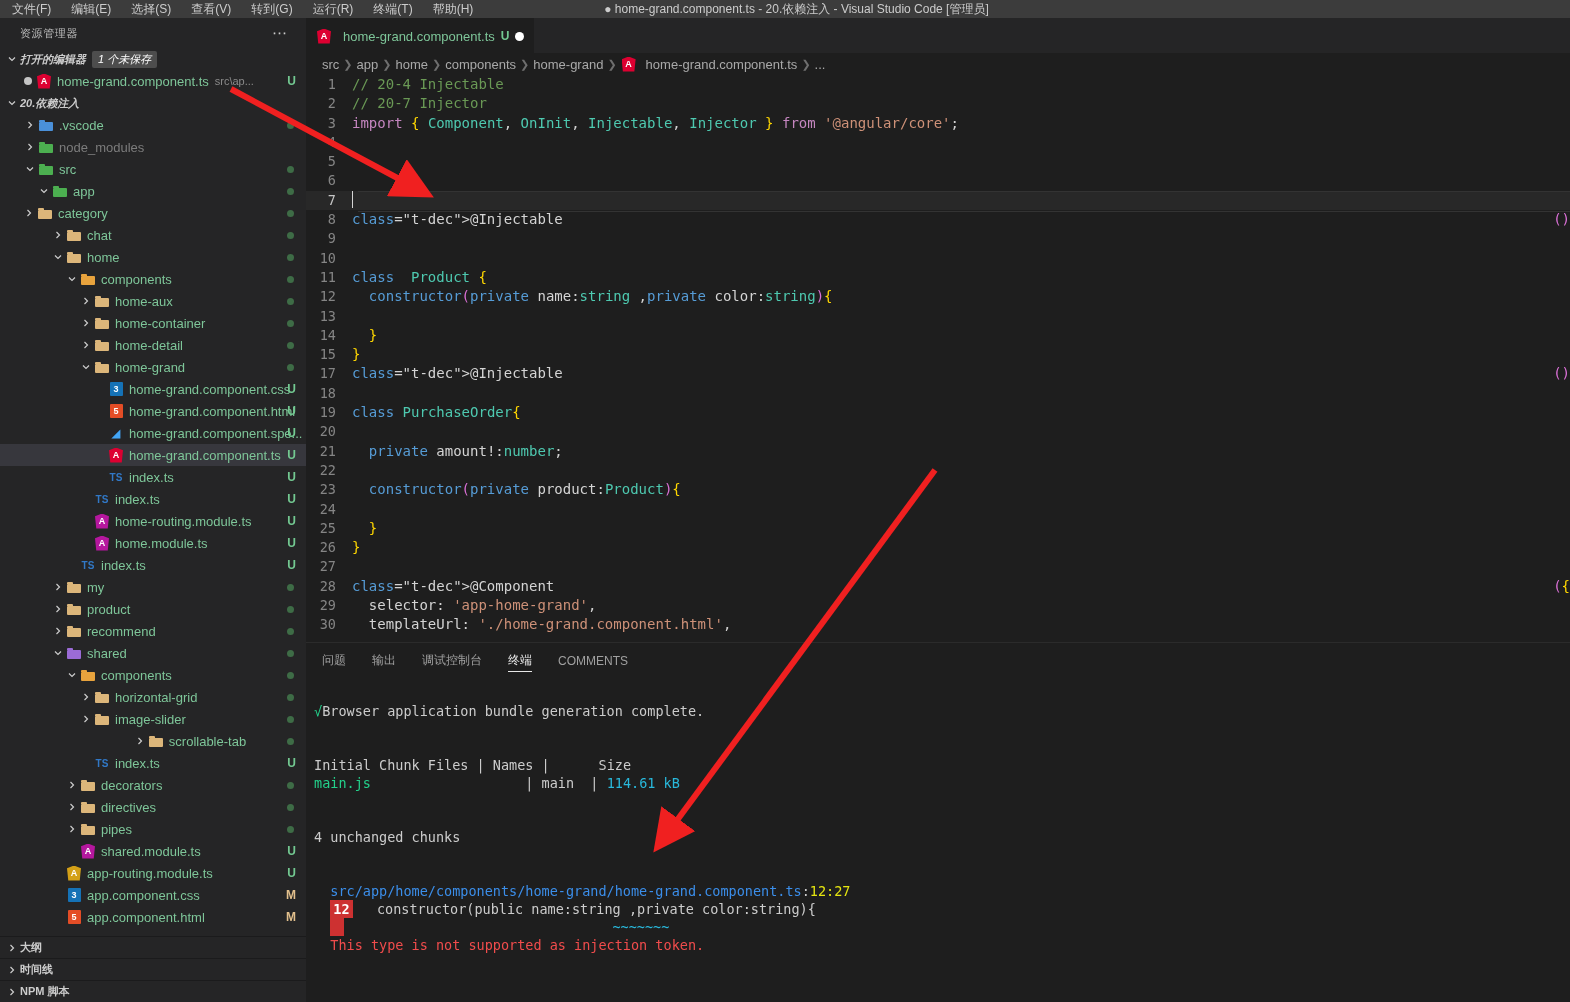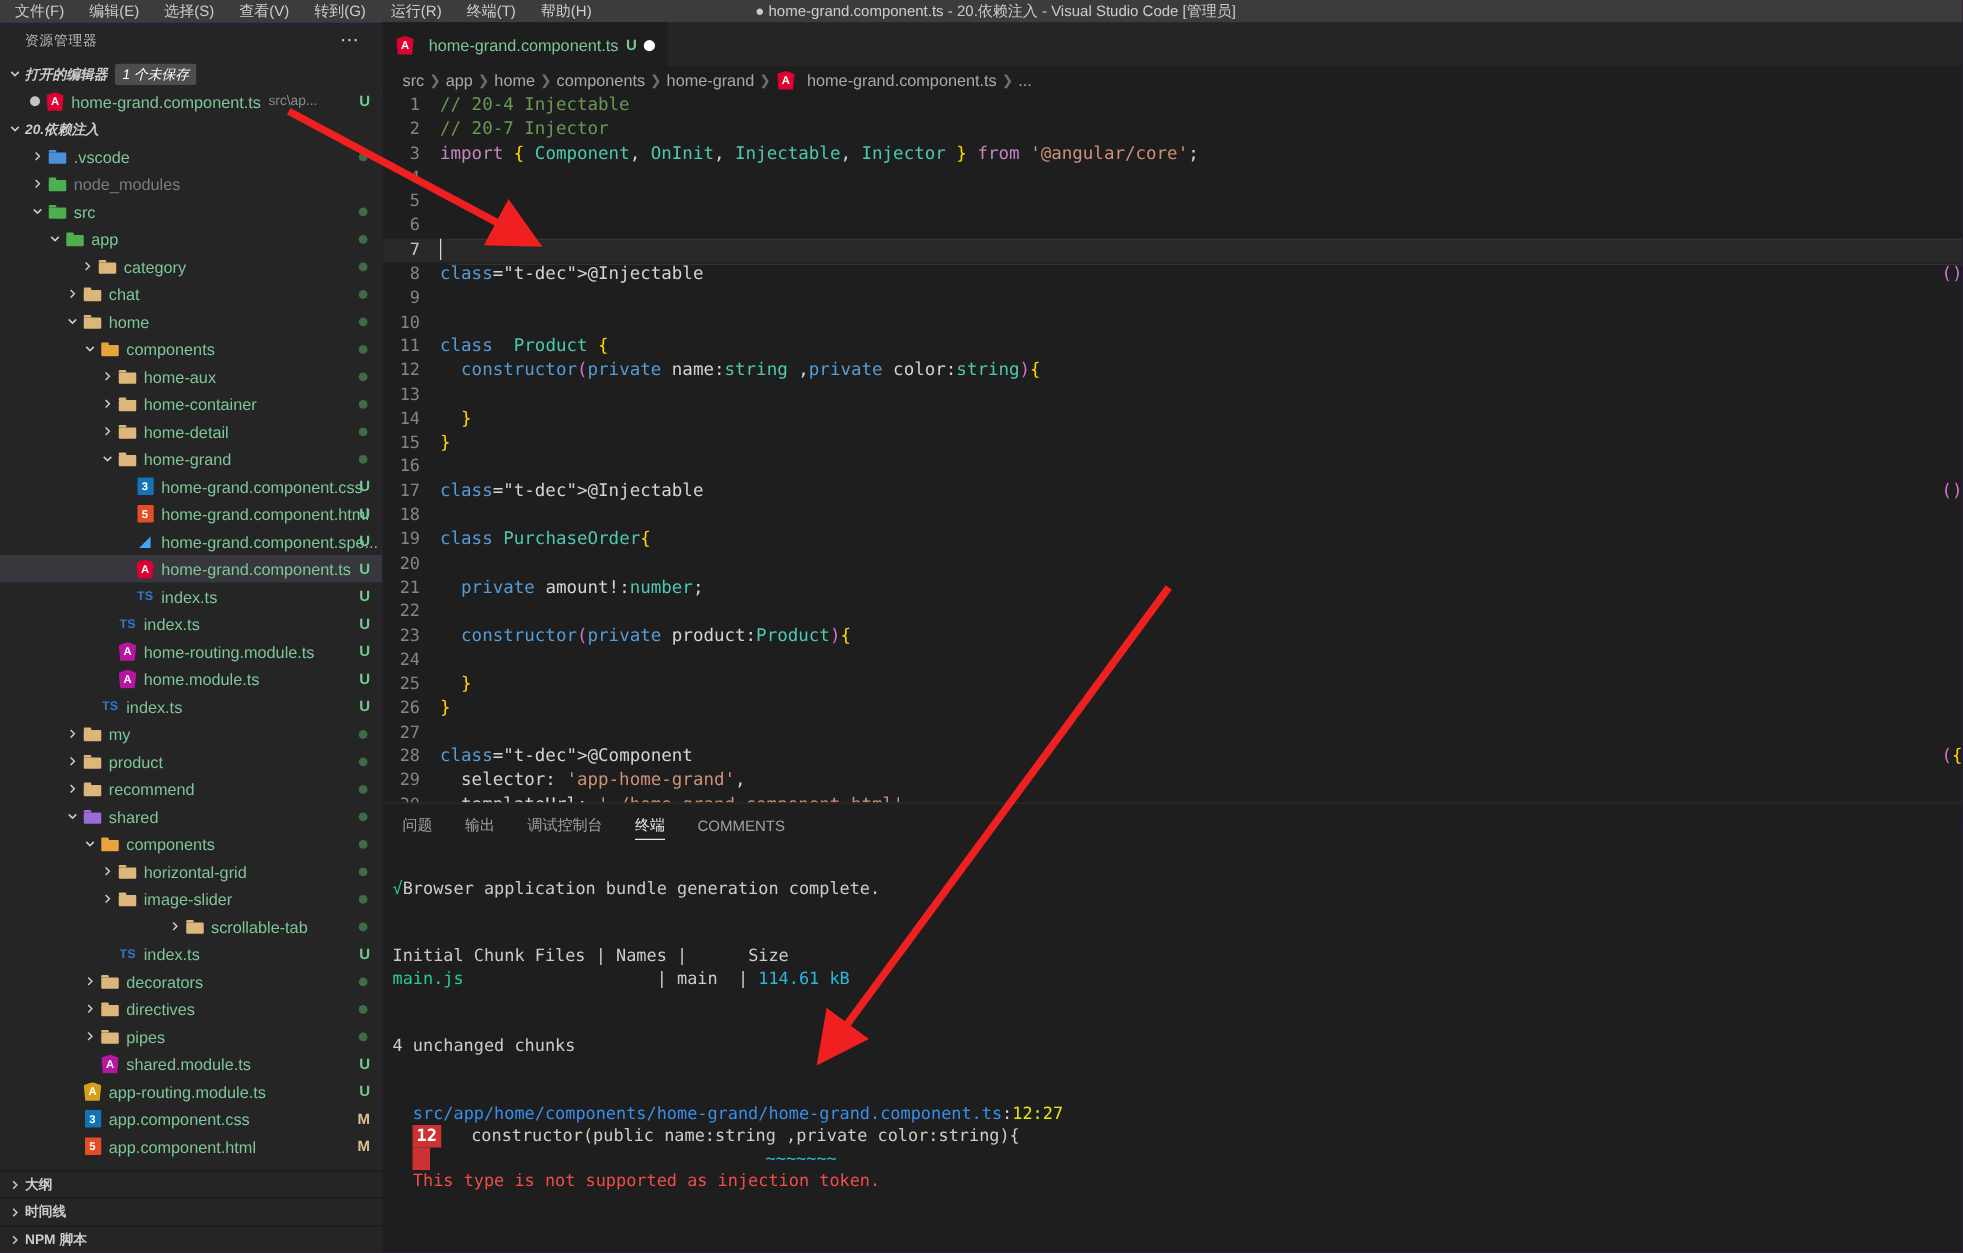--- a/index.html
+++ b/index.html
@@ -2,21 +2,21 @@
 <html><head>
 <meta charset="utf-8">
 <style>
   * { box-sizing: border-box; margin: 0; padding: 0; }
   html, body {
     width: 1570px; height: 1002px;
     background: #1e1e1e;
     font-family: "Liberation Sans", sans-serif;
     overflow: hidden;
   }
-  #app { position: relative; width: 1570px; height: 1002px; background:#6d28d9; }
+  #app { position: relative; width: 1570px; height: 1002px; background:#404040; }
 
   
   .titlebar {
     position:absolute; top:0; left:0; width:1570px; height:18px;
     background:#3c3c3c; color:#cccccc;
     display:flex; align-items:center; font-size:12px;
     overflow:hidden;
   }
   .menu-items { display:flex; gap:0; margin-left:2px; }
   .menu-item {
@@ -313,21 +313,21 @@
             <svg viewBox="0 0 10 10">
               <path d="M2 3.5 L5 6.5 L8 3.5" stroke="#ccc" stroke-width="1.2" fill="none"></path>
             </svg>
           </span>
           <span class="ficon">
             <span class="folder green"></span>
           </span>
           <span class="label" style="">app</span>
           <span class="dotmark"></span>
         </div>
-        <div class="row" style="padding-left: 62px;">
+        <div class="row" style="padding-left: 21px;">
           <span class="chev">
             <svg viewBox="0 0 10 10">
               <path d="M3.5 2 L6.5 5 L3.5 8" stroke="#ccc" stroke-width="1.2" fill="none"></path>
             </svg>
           </span>
           <span class="ficon">
             <span class="folder"></span>
           </span>
           <span class="label" style="">category</span>
           <span class="dotmark"></span>
@@ -731,21 +731,20 @@
         <div class="cline"><span class="ln">6</span><span class="ctext"></span></div>
         <div class="cline current"><span class="ln active">7</span><span class="ctext"><span class="caret"></span></span></div>
         <div class="cline"><span class="ln">8</span><span class="ctext"><span <span="" class="t-kw2">class</span>="t-dec"&gt;@Injectable</span><span class="t-br2">(</span><span class="t-br2">)</span></div>
         <div class="cline"><span class="ln">9</span><span class="ctext"></span></div>
         <div class="cline"><span class="ln">10</span><span class="ctext"></span></div>
         <div class="cline"><span class="ln">11</span><span class="ctext"><span class="t-kw2">class</span>  <span class="t-cls">Product</span> <span class="t-br1">{</span></span></div>
         <div class="cline"><span class="ln">12</span><span class="ctext">  <span class="t-kw2">constructor</span><span class="t-br2">(</span><span class="t-kw2">private</span> name:<span class="t-type">string</span> ,<span class="t-kw2">private</span> color:<span class="t-type">string</span><span class="t-br2">)</span><span class="t-br1">{</span></span></div>
         <div class="cline"><span class="ln">13</span><span class="ctext"></span></div>
         <div class="cline"><span class="ln">14</span><span class="ctext">  <span class="t-br1">}</span></span></div>
         <div class="cline"><span class="ln">15</span><span class="ctext"><span class="t-br1">}</span></span></div>
-        <div class="cline"><span class="ln">16</span><span class="ctext"></span></div>
         <div class="cline"><span class="ln">17</span><span class="ctext"><span <span="" class="t-kw2">class</span>="t-dec"&gt;@Injectable</span><span class="t-br2">(</span><span class="t-br2">)</span></div>
         <div class="cline"><span class="ln">18</span><span class="ctext"></span></div>
         <div class="cline"><span class="ln">19</span><span class="ctext"><span class="t-kw2">class</span> <span class="t-cls">PurchaseOrder</span><span class="t-br1">{</span></span></div>
         <div class="cline"><span class="ln">20</span><span class="ctext"></span></div>
         <div class="cline"><span class="ln">21</span><span class="ctext">  <span class="t-kw2">private</span> amount!:<span class="t-type">number</span>;</span></div>
         <div class="cline"><span class="ln">22</span><span class="ctext"></span></div>
         <div class="cline"><span class="ln">23</span><span class="ctext">  <span class="t-kw2">constructor</span><span class="t-br2">(</span><span class="t-kw2">private</span> product:<span class="t-cls">Product</span><span class="t-br2">)</span><span class="t-br1">{</span></span></div>
         <div class="cline"><span class="ln">24</span><span class="ctext"></span></div>
         <div class="cline"><span class="ln">25</span><span class="ctext">  <span class="t-br1">}</span></span></div>
         <div class="cline"><span class="ln">26</span><span class="ctext"><span class="t-br1">}</span></span></div>

